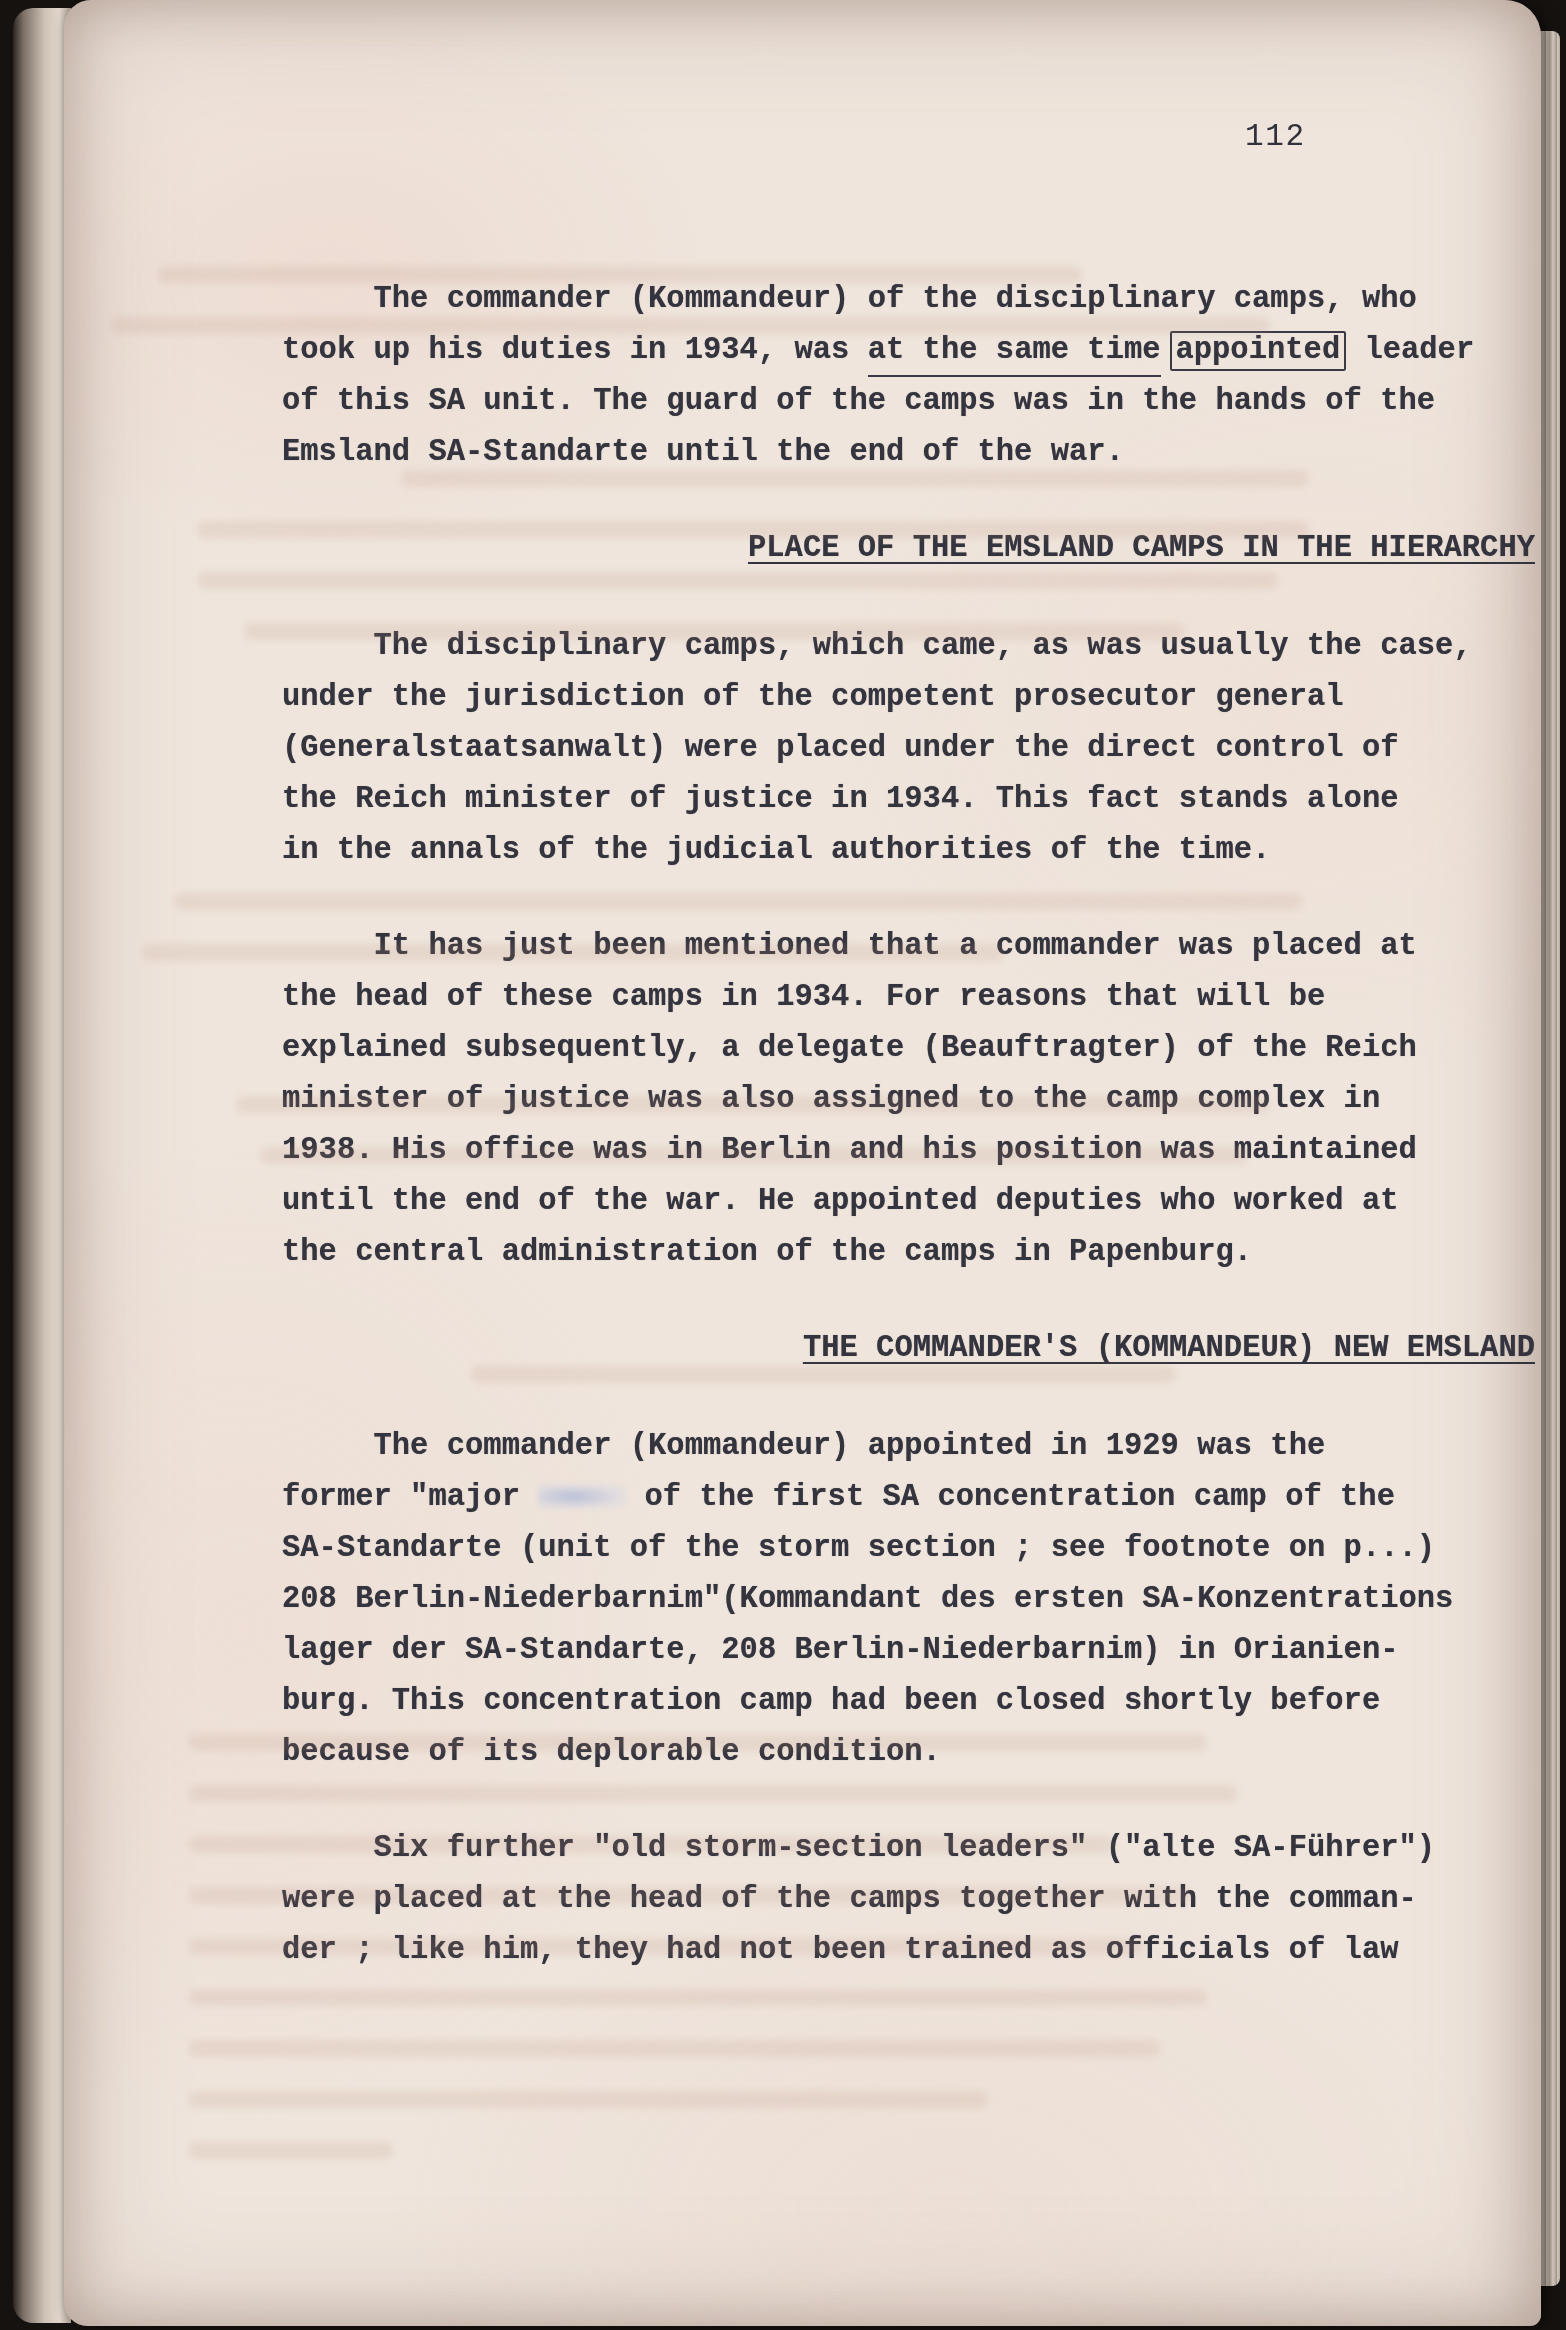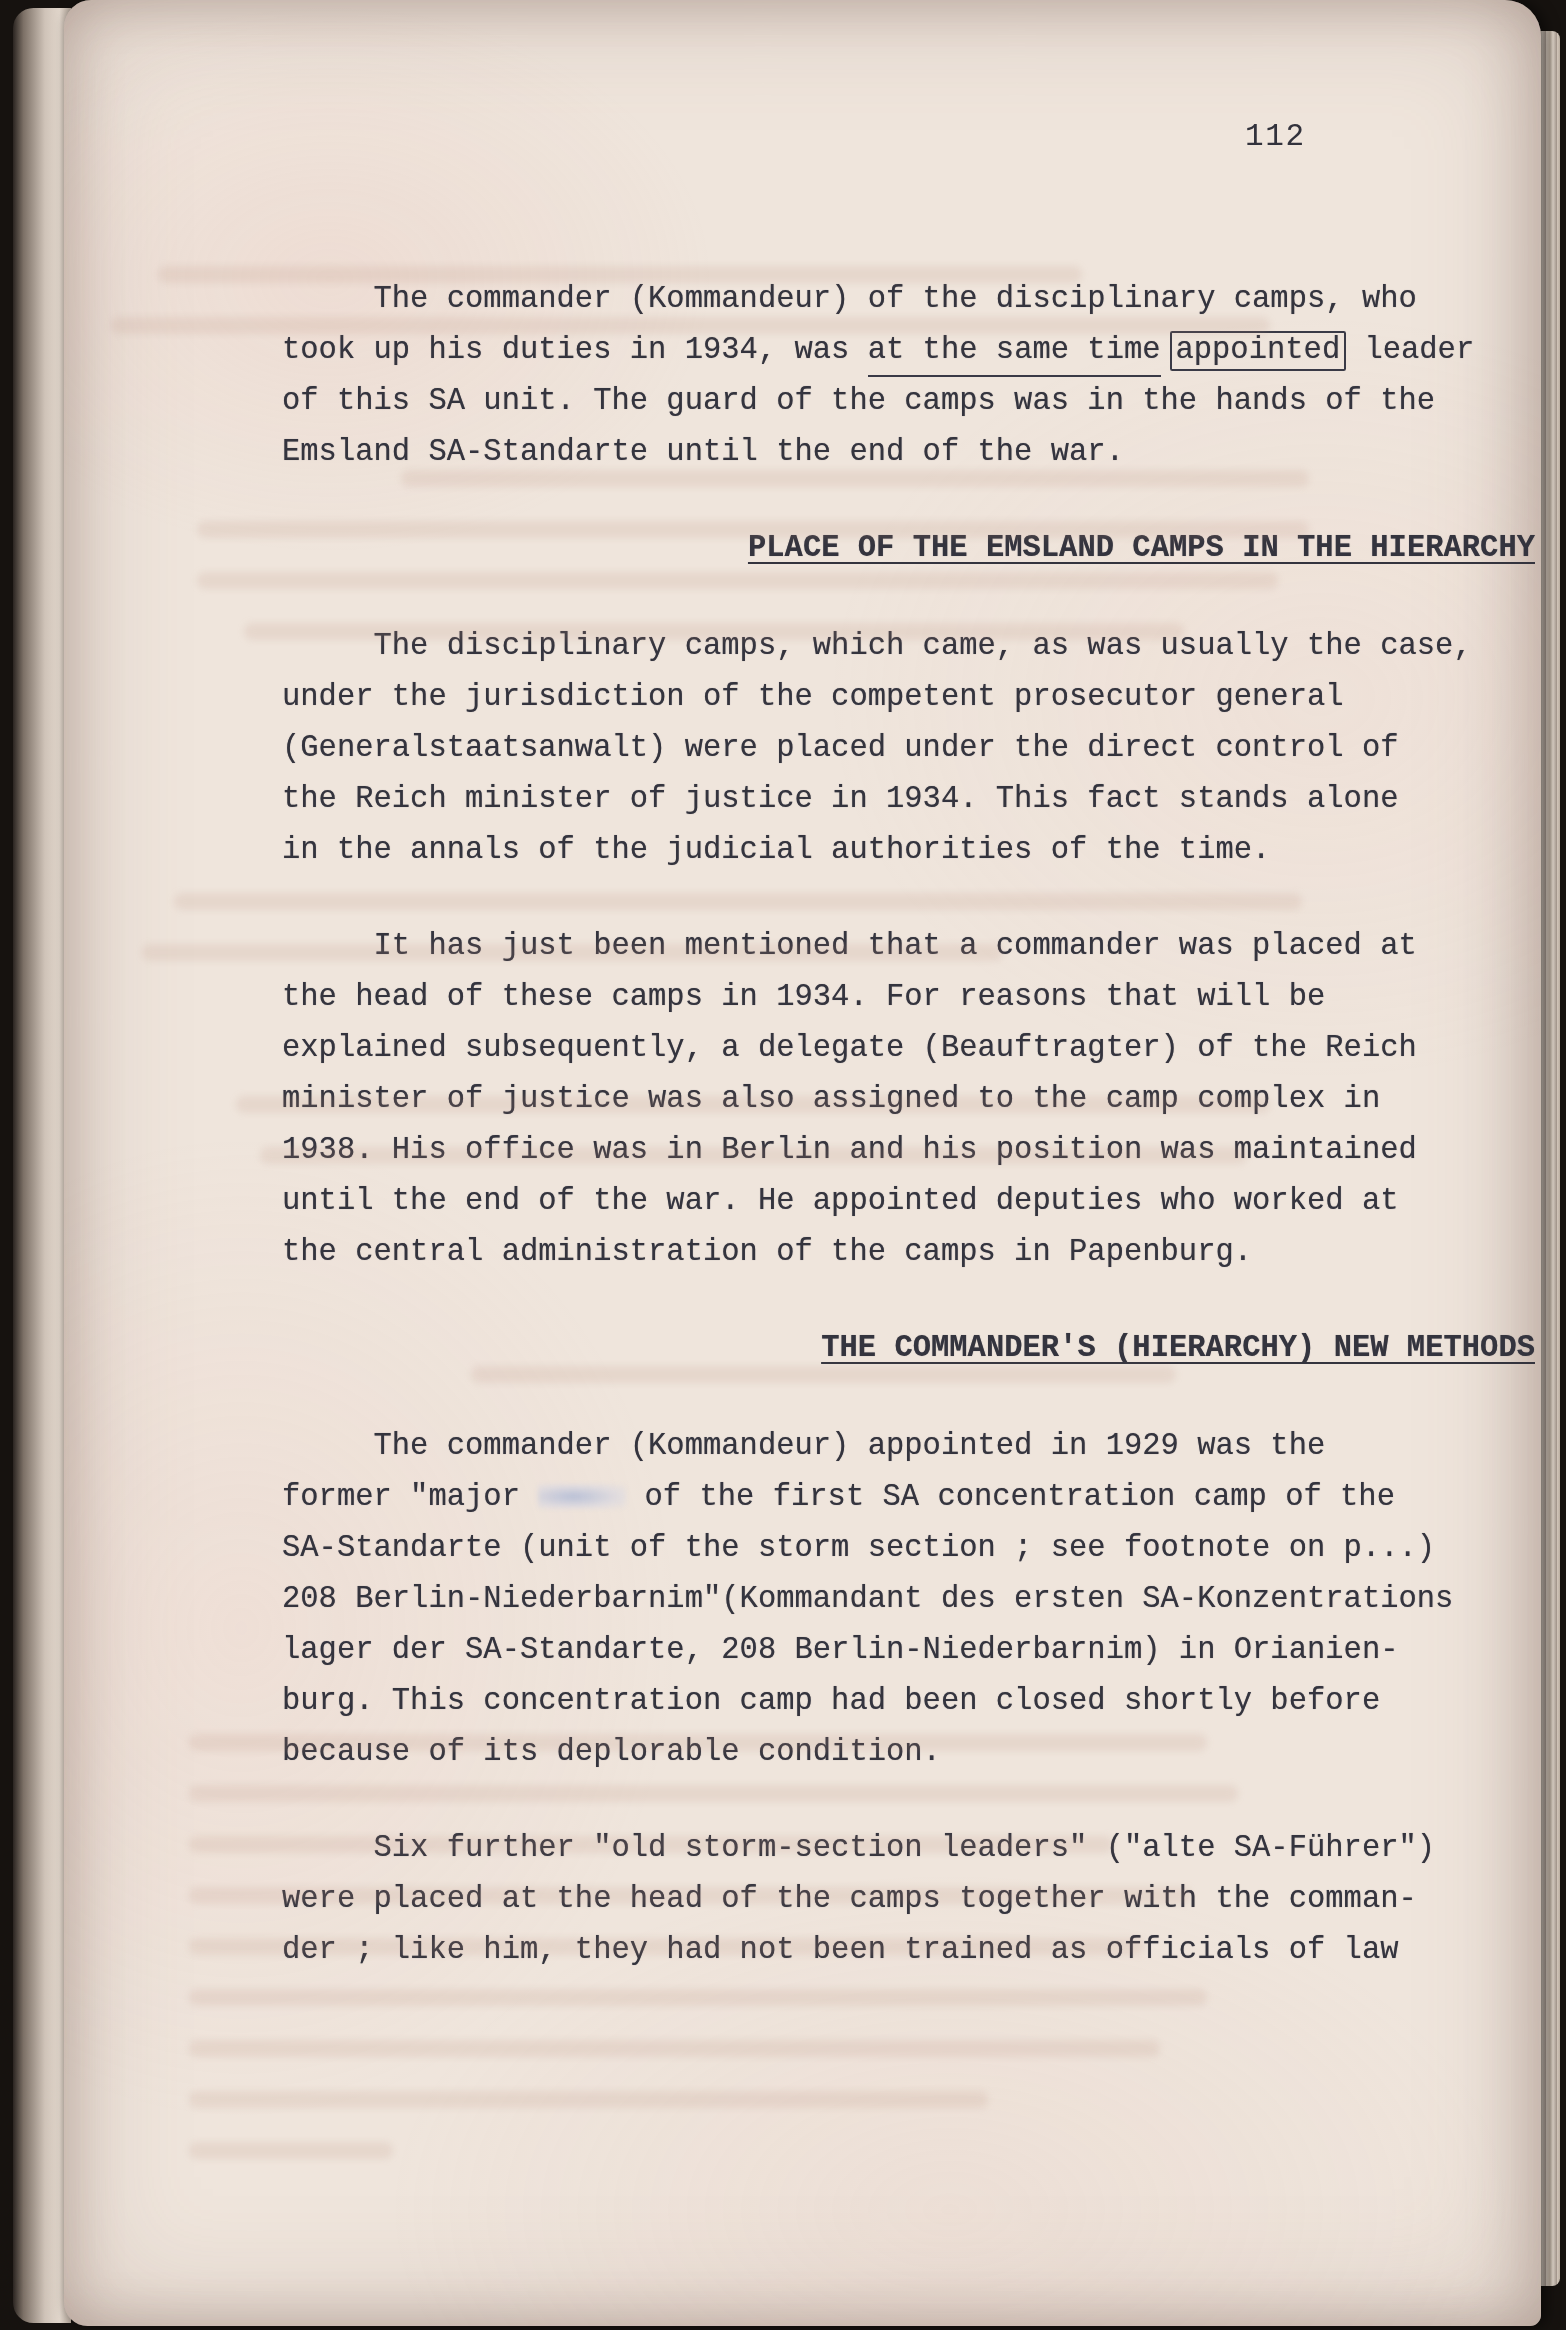--- a/index.html
+++ b/index.html
@@ -42,21 +42,21 @@
   }
   .page-number{
     position:absolute;left:1181px;top:119px;
     font-size:31px;color:#32323c;letter-spacing:1.6px;
   }
   .text-column{
     position:absolute;left:218px;top:274px;width:1253px;
     font-size:30.5px;line-height:51px;color:#34343e;
     text-shadow:0 0 0.8px rgba(45,45,58,0.55);
   }
-  .para{white-space:pre-wrap;margin:0 0 45px 0;}
+  .para{white-space:pre-wrap;margin:0 0 45px 0;font-weight:bold;}
   .heading{
     white-space:pre-wrap;margin:0 0 47px 0;font-weight:700;
     text-decoration:underline;text-decoration-thickness:2px;text-underline-offset:5.5px;text-align:right;
   }
   .u{
     border-bottom:2.3px solid #3a3a46;
     padding-bottom:8px;
     text-align:center;
   }
   .boxed{
@@ -93,21 +93,21 @@
 (Generalstaatsanwalt) were placed under the direct control of
 the Reich minister of justice in 1934. This fact stands alone
 in the annals of the judicial authorities of the time.</span></p>
       <p class="para"><span>     It has just been mentioned that a commander was placed at
 the head of these camps in 1934. For reasons that will be
 explained subsequently, a delegate (Beauftragter) of the Reich
 minister of justice was also assigned to the camp complex in
 1938. His office was in Berlin and his position was maintained
 until the end of the war. He appointed deputies who worked at
 the central administration of the camps in Papenburg.</span></p>
-      <div class="heading">THE COMMANDER'S (HIERARCHY) NEW METHODS</div>
+      <div class="heading">THE COMMANDER'S (KOMMANDEUR) NEW EMSLAND</div>
       <p class="para"><span>     The commander (Kommandeur) appointed in 1929 was the
 former "major </span><span class="smudge"></span><span> of the first SA concentration camp of the
 SA-Standarte (unit of the storm section ; see footnote on p...)
 208 Berlin-Niederbarnim"(Kommandant des ersten SA-Konzentrations
 lager der SA-Standarte, 208 Berlin-Niederbarnim) in Orianien-
 burg. This concentration camp had been closed shortly before
 because of its deplorable condition.</span></p>
       <p class="para"><span>     Six further "old storm-section leaders" ("alte SA-Führer")
 were placed at the head of the camps together with the comman-
 der ; like him, they had not been trained as officials of law</span></p>

